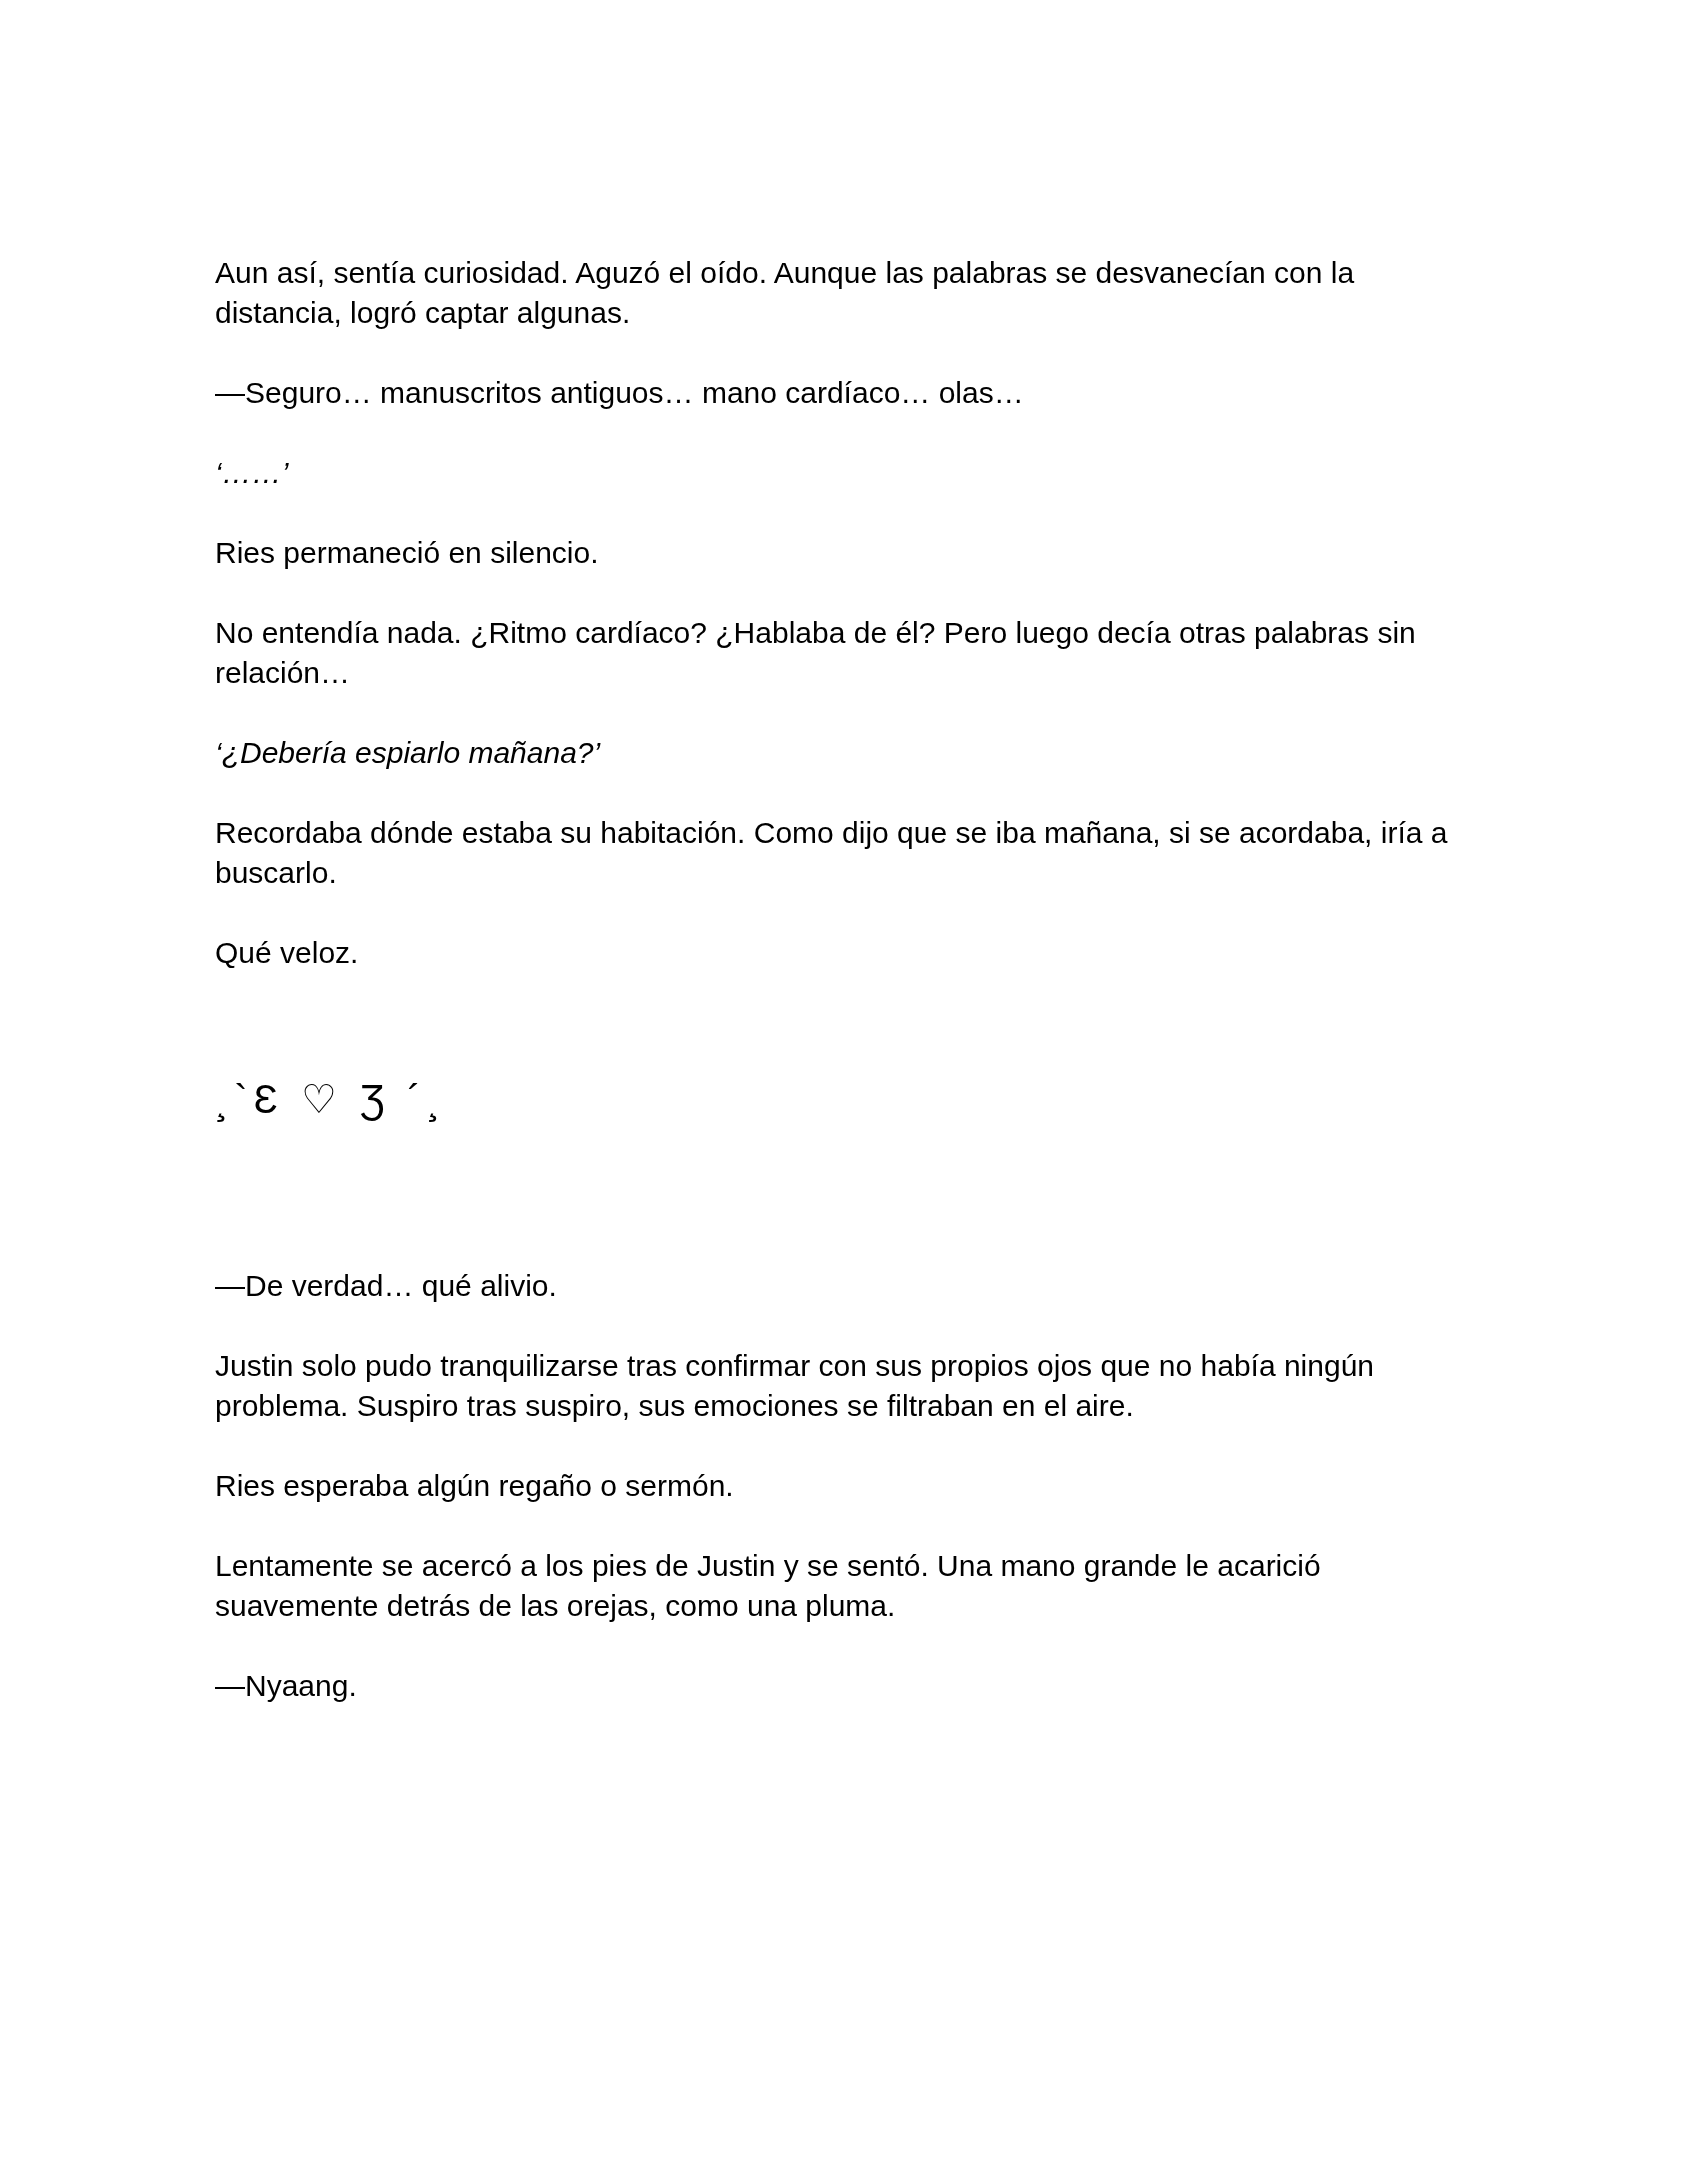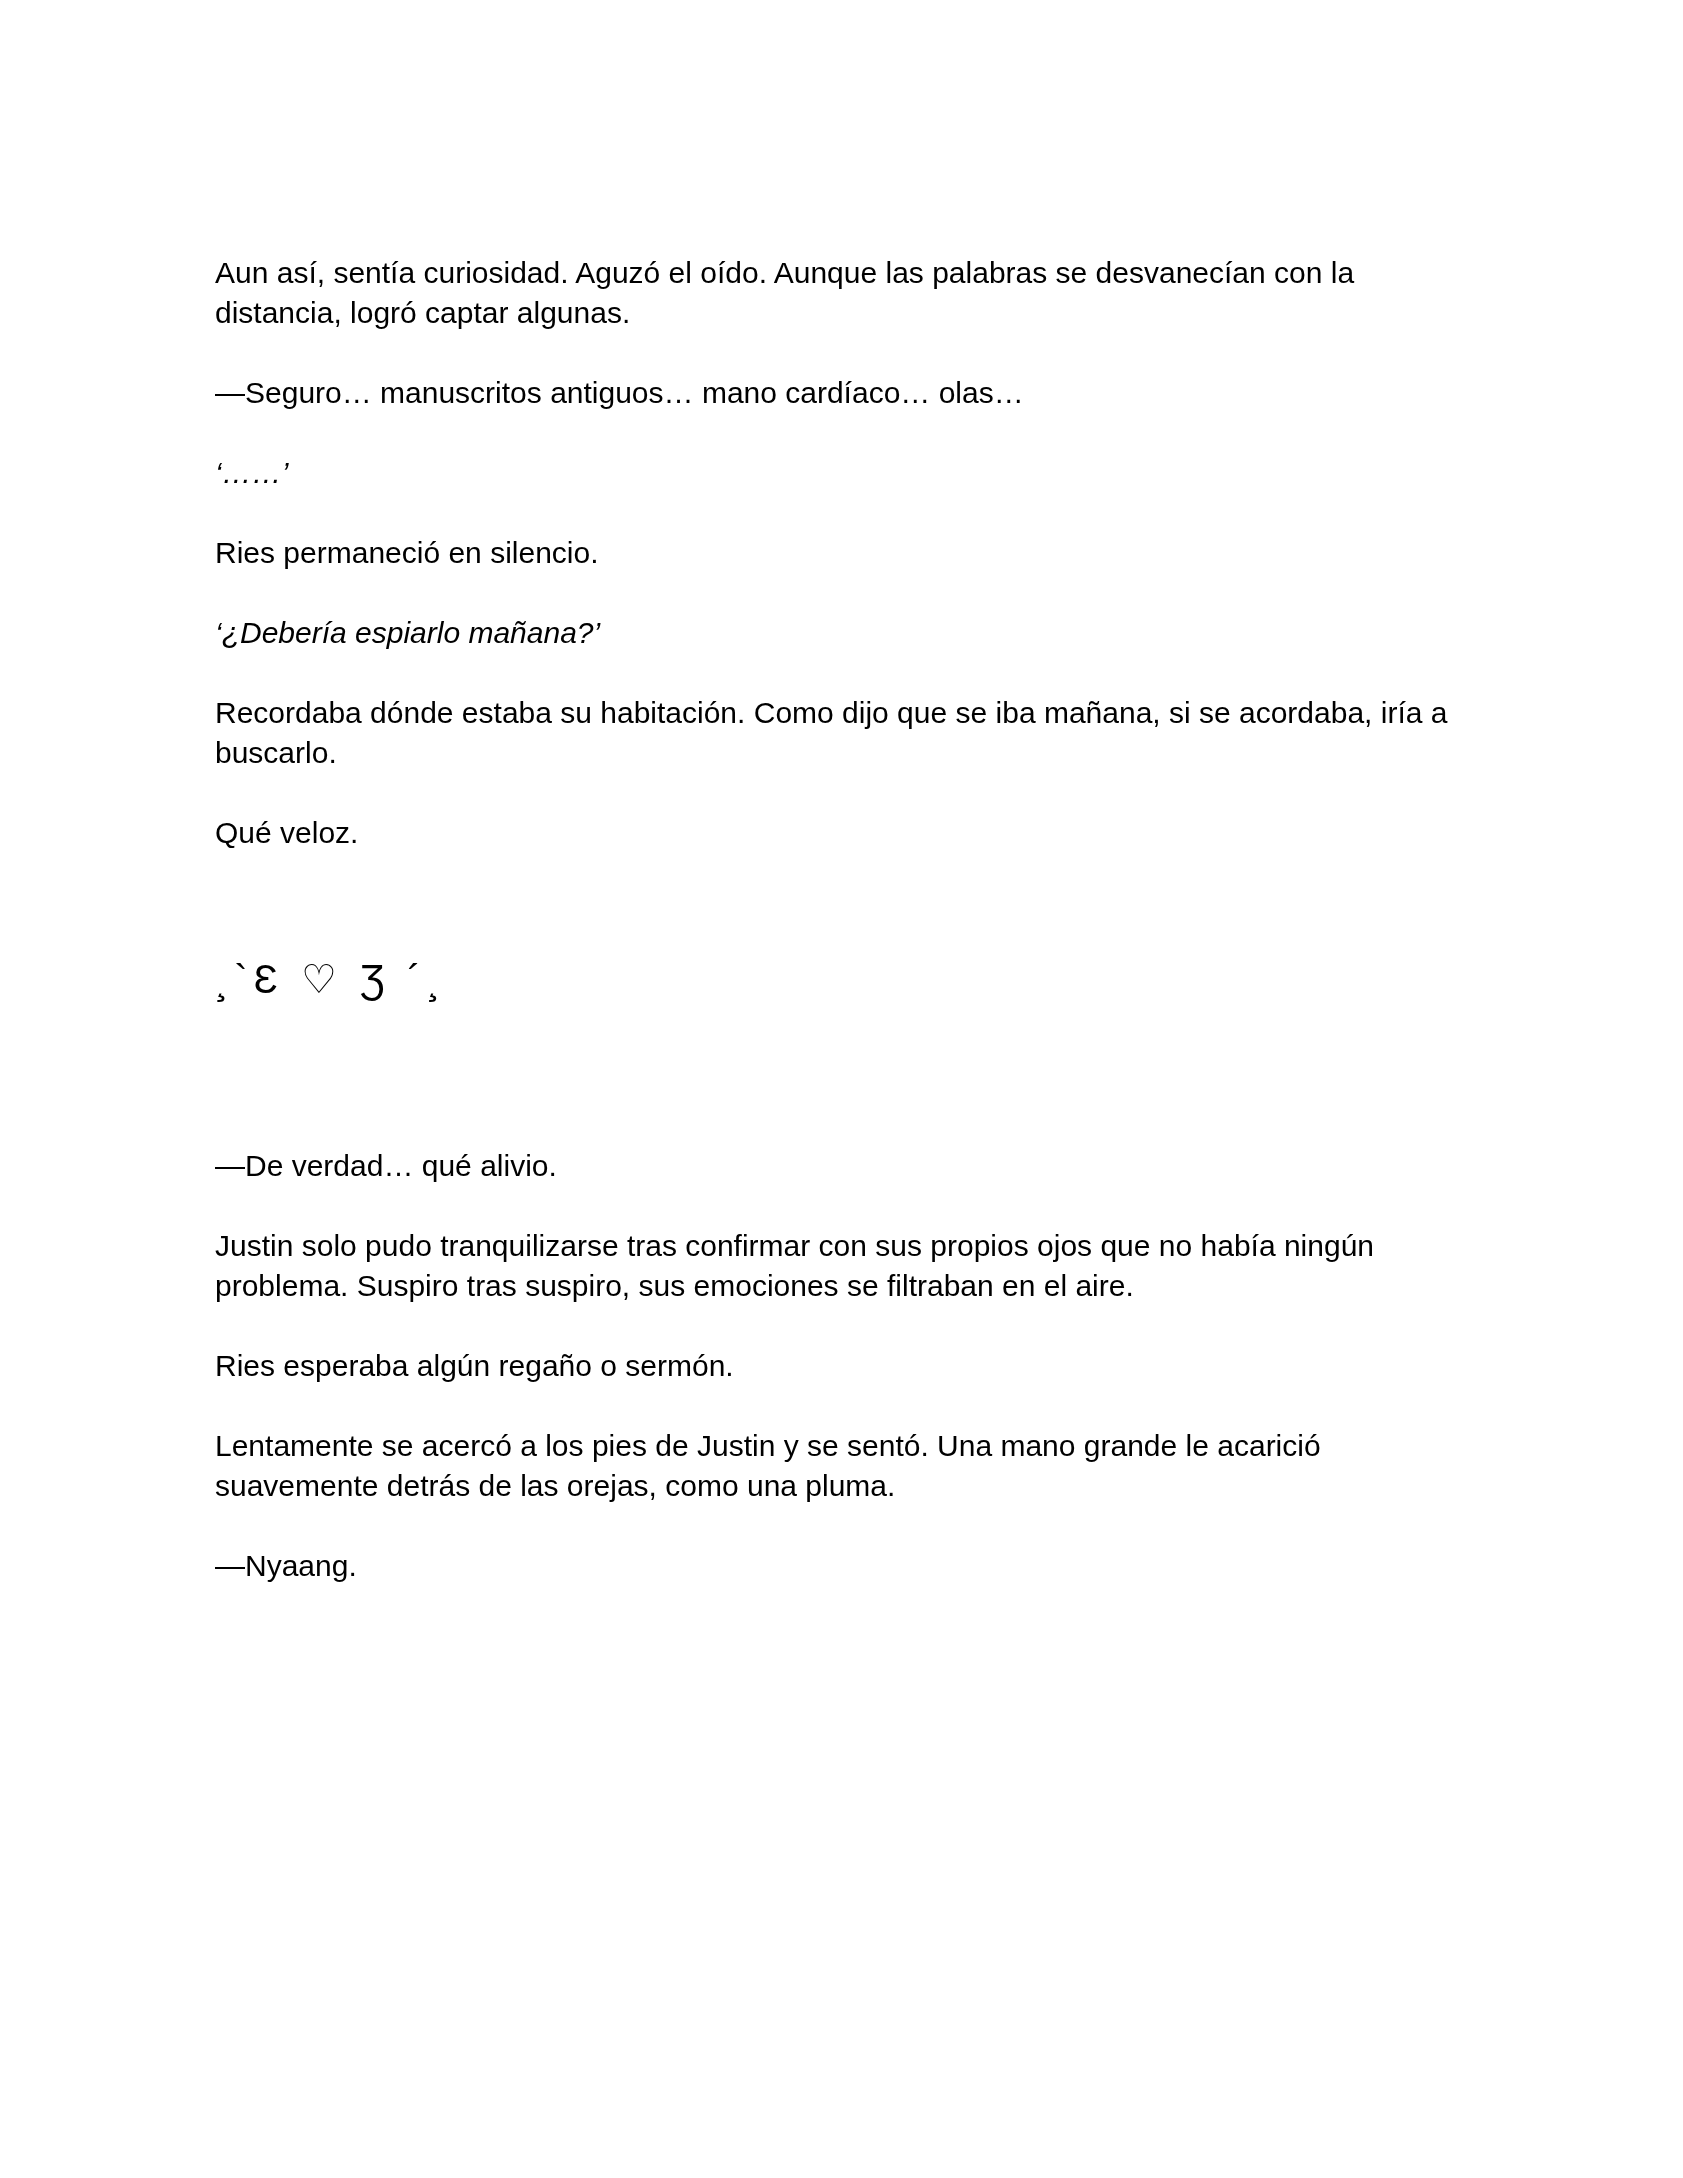--- a/index.html
+++ b/index.html
@@ -43,20 +43,22 @@
 </head>
 <body>
 
 <div class="page">
   <div class="content">
     <p class="para">Aun así, sentía curiosidad. Aguzó el oído. Aunque las palabras se desvanecían con la
 distancia, logró captar algunas.</p>
     <p class="para">—Seguro… manuscritos antiguos… mano cardíaco… olas…</p>
     <p class="para italic">‘……’</p>
     <p class="para">Ries permaneció en silencio.</p>
+    <p class="para">No entendía nada. ¿Ritmo cardíaco? ¿Hablaba de él? Pero luego decía otras palabras sin
+relación…</p>
     <p class="para italic">‘¿Debería espiarlo mañana?’</p>
     <p class="para">Recordaba dónde estaba su habitación. Como dijo que se iba mañana, si se acordaba, iría a
 buscarlo.</p>
     <p class="para">Qué veloz.</p>
     <p class="para ornament">¸`Ɛ ♡ Ʒ ´¸</p>
     <p class="para">—De verdad… qué alivio.</p>
     <p class="para">Justin solo pudo tranquilizarse tras confirmar con sus propios ojos que no había ningún
 problema. Suspiro tras suspiro, sus emociones se filtraban en el aire.</p>
     <p class="para">Ries esperaba algún regaño o sermón.</p>
     <p class="para">Lentamente se acercó a los pies de Justin y se sentó. Una mano grande le acarició

